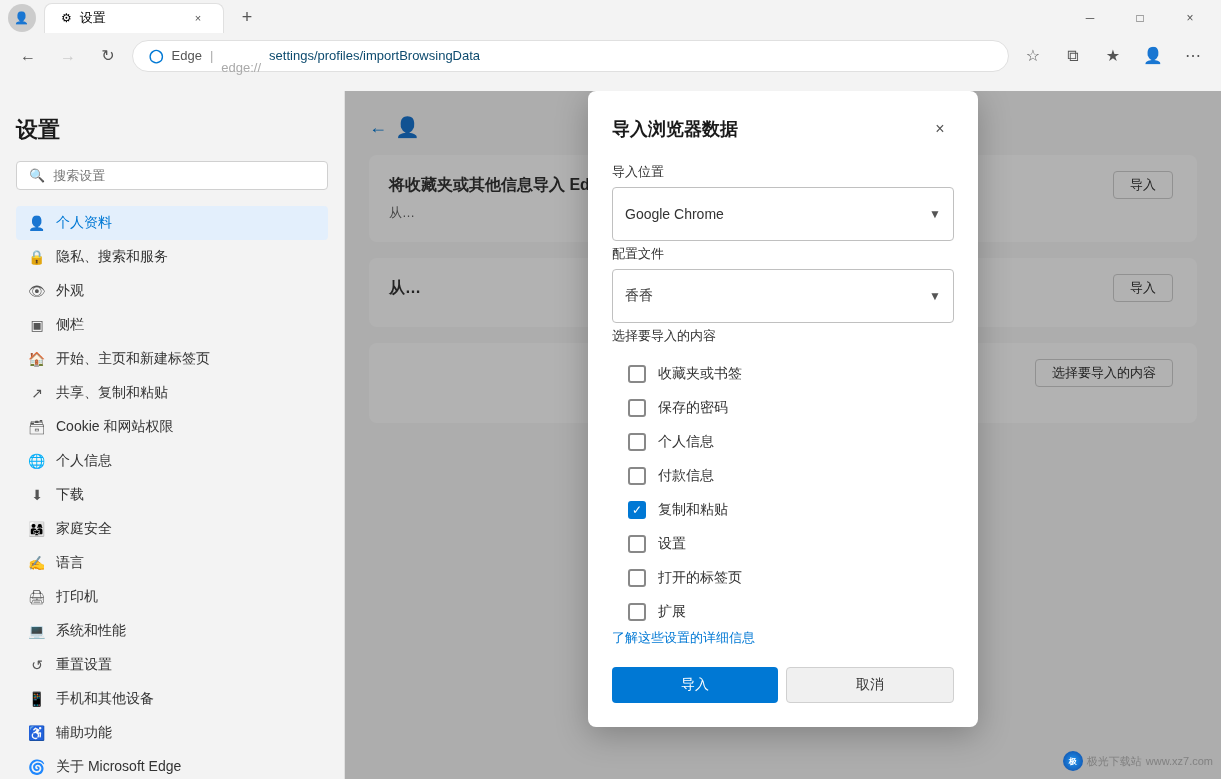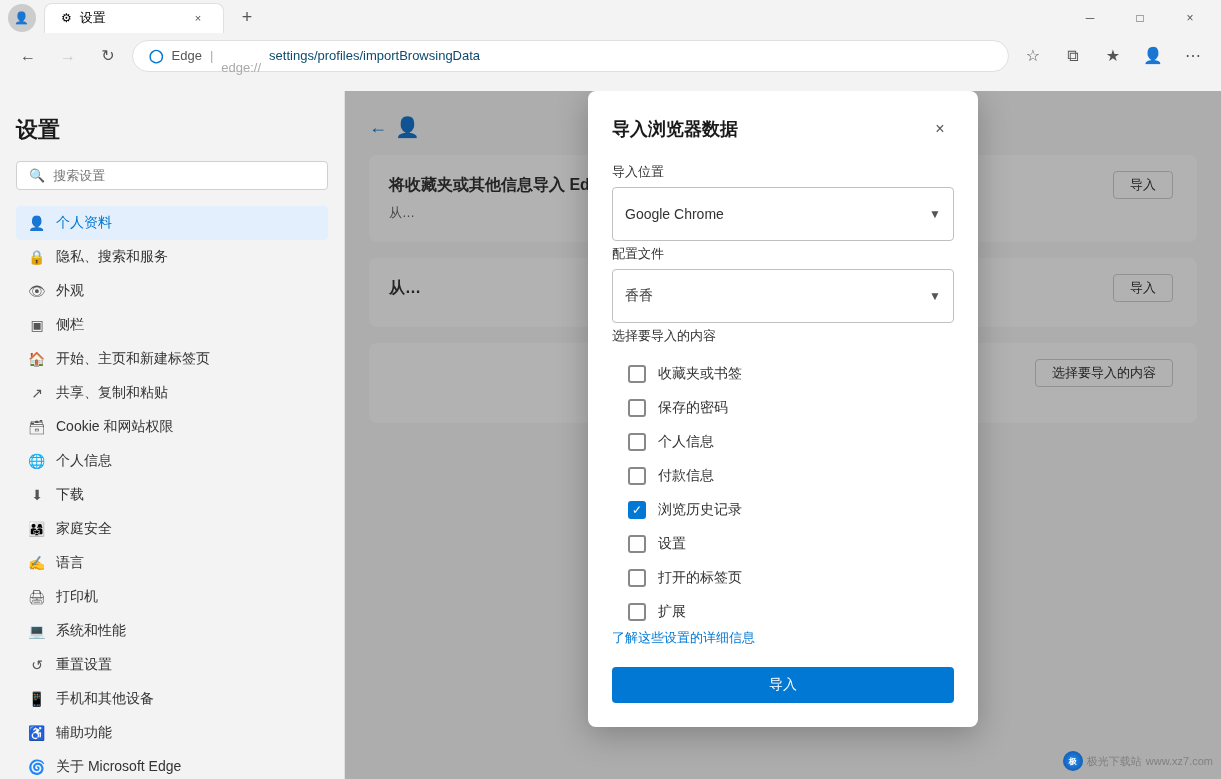--- a/index.html
+++ b/index.html
@@ -248,40 +248,41 @@
           <div class="checkbox-item">
     <span class="checkbox "></span>
     <span>个人信息</span>
   </div>
           <div class="checkbox-item">
     <span class="checkbox "></span>
     <span>付款信息</span>
   </div>
           <div class="checkbox-item">
     <span class="checkbox checked">✓</span>
-    <span>浏览历史记录</span>
+    <span>复制和粘贴</span>
   </div>
           <div class="checkbox-item">
     <span class="checkbox "></span>
     <span>设置</span>
   </div>
           <div class="checkbox-item">
     <span class="checkbox "></span>
     <span>打开的标签页</span>
   </div>
           <div class="checkbox-item">
     <span class="checkbox "></span>
     <span>扩展</span>
   </div>
         </div>
 
       <a class="link-text" href="#">了解这些设置的详细信息</a>
 
       <div class="dialog-buttons">
         <button class="btn-primary">导入</button>
+        <button class="btn-secondary">取消</button>
       </div>
     </div>
   </div>
 </div>
 
 <div class="watermark">
   <div class="watermark-logo">极</div>
   <span>极光下载站</span>
   <span>www.xz7.com</span>
 </div>

